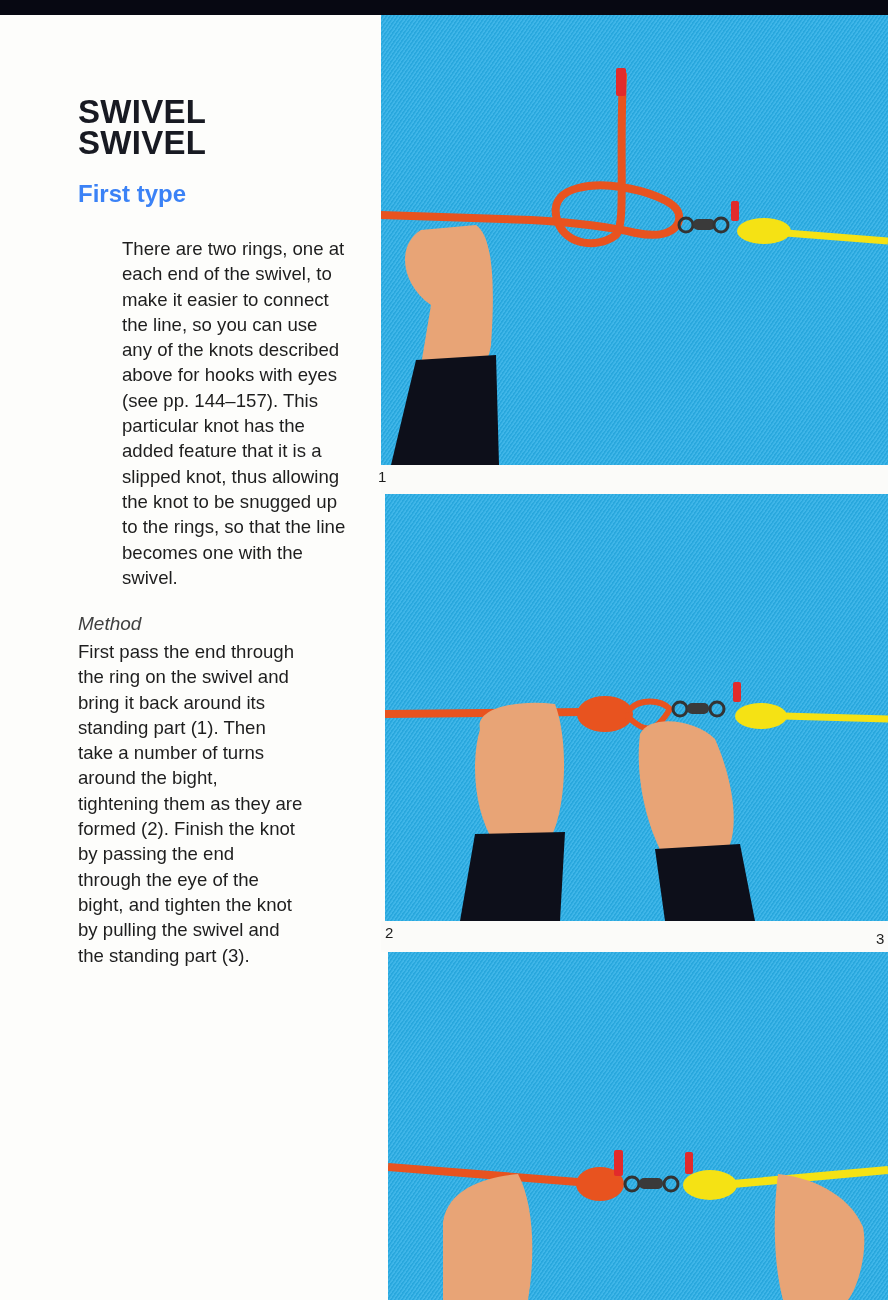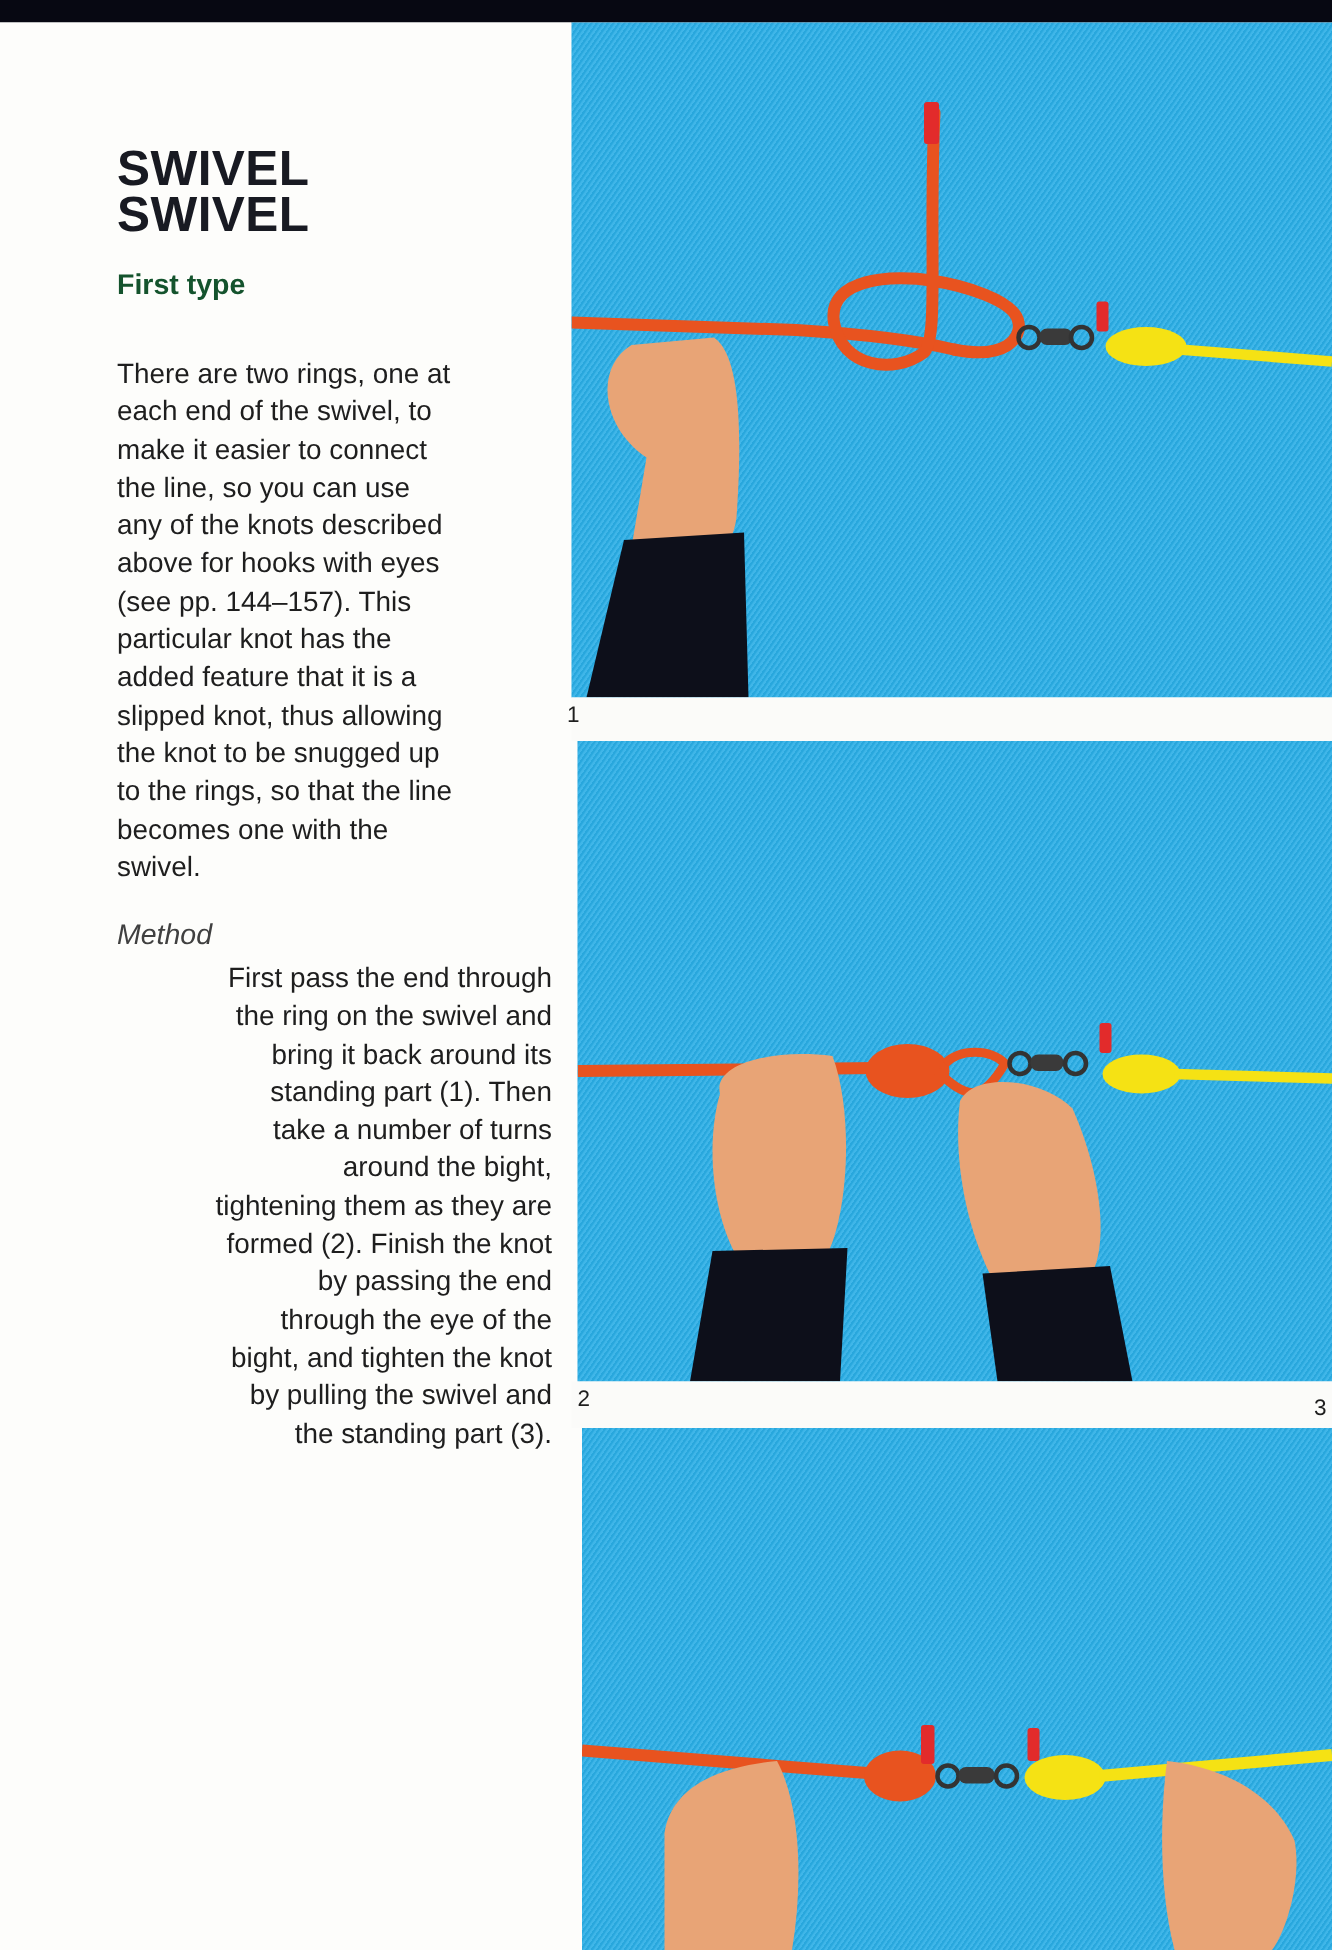--- a/index.html
+++ b/index.html
@@ -5,25 +5,25 @@
   html, body { margin: 0; padding: 0; }
   body {
     width: 888px; height: 1300px; position: relative; overflow: hidden;
     background: #fdfdfb;
     font-family: "Liberation Sans", sans-serif;
     color: #1c1c1c;
   }
   .top-band { position: absolute; left: 0; top: 0; width: 888px; height: 15px; background: #070812; }
   .left-col { position: absolute; left: 0; top: 15px; width: 381px; height: 1285px; background: #fdfdfb; }
   .title { position: absolute; left: 78px; top: 96px; font-size: 33px; font-weight: bold; line-height: 31px; letter-spacing: 0.3px; color: #181a22; margin: 0; }
-  .subtitle { position: absolute; left: 78px; top: 180px; font-size: 19px; font-weight: bold; color: #14532d; margin: 0; }
+  .subtitle { position: absolute; left: 78px; top: 180px; font-size: 24px; font-weight: bold; color: #3b82f6; margin: 0; }
   .para { position: absolute; left: 78px; font-size: 18.6px; line-height: 25.3px; color: #1e1e1e; margin: 0; white-space: pre-line; }
-  .p1 { top: 236px; width: 290px; }
+  .p1 { top: 236px; width: 290px; margin-left: 44px; }
   .method-label { position: absolute; left: 78px; top: 613px; font-size: 19px; font-style: italic; color: #404040; }
-  .p2 { top: 639px; width: 290px; text-align: right; }
+  .p2 { top: 639px; width: 290px; }
 
   .photo { position: absolute; overflow: hidden;
     background-color: #2aaee6;
     background-image: repeating-linear-gradient(-55deg, rgba(255,255,255,0.10) 0px, rgba(255,255,255,0.10) 1px, rgba(0,0,0,0.04) 2px, rgba(0,0,0,0.04) 3px);
   }
   .ph1 { left: 381px; top: 15px; width: 507px; height: 450px; }
   .ph2 { left: 385px; top: 494px; width: 503px; height: 427px; }
   .ph3 { left: 388px; top: 952px; width: 500px; height: 348px; }
   .photo svg { position: absolute; left: 0; top: 0; }
 

